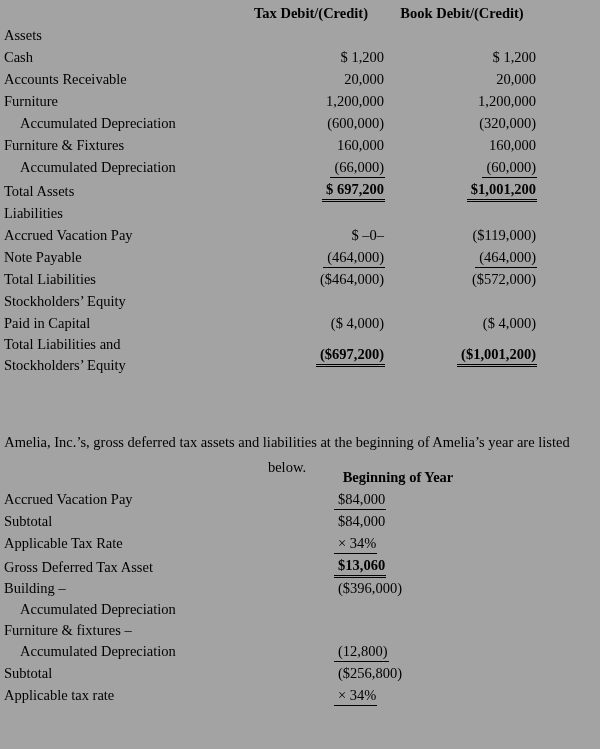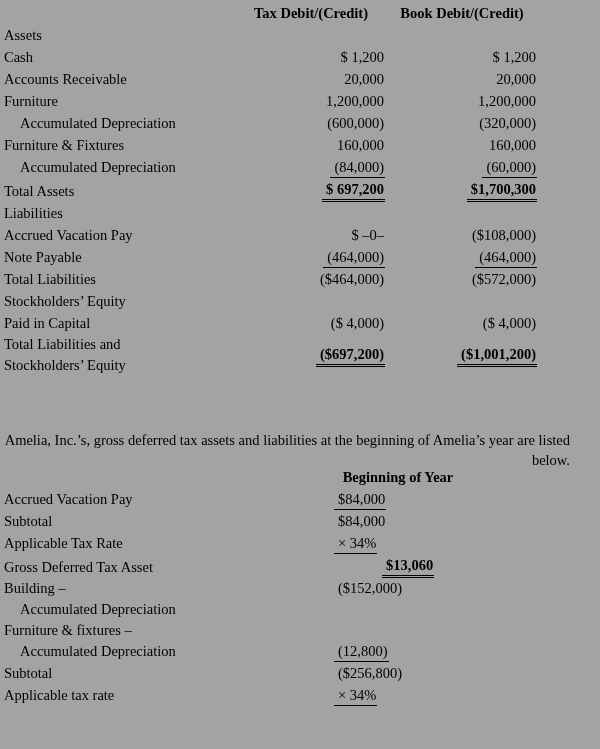--- a/index.html
+++ b/index.html
@@ -90,21 +90,20 @@
   
   .dbl {
     position: relative;
   }
   .dbl > .inner {
     display: inline-block;
     font-weight: bold;
     border-bottom: 3px double #000;
     padding: 0 1px 0 4px;
     line-height: 20px;
-    margin-left: 48px;
   }
 
   
   .plain > .inner {
     display: inline-block;
     padding: 0 1px 0 4px;
     line-height: 20px;
   }
 
   
@@ -115,22 +114,22 @@
   .spacer td { line-height: 13px; font-size: 1px; }
   .spacer-sm td { line-height: 8px; font-size: 1px; }
 
   
   #note {
     position: absolute;
     left: 4px;
     top: 415px;
     width: 566px;
     font-size: 14.5px;
-    line-height: 20px;
-    text-align: right;
+    line-height: 25px;
+    text-align: center;
   }
 </style>
 </head>
 <body>
 
 <div id="page">
 
   <table id="statement" class="fin-table">
     <colgroup>
       <col class="c-label">
@@ -175,46 +174,46 @@
       </tr>
 
       <tr>
         <td class="label">Furniture &amp; Fixtures</td>
         <td class="num plain"><span class="inner">160,000</span></td>
         <td class="num plain"><span class="inner">160,000</span></td>
       </tr>
 
       <tr>
         <td class="label indent">Accumulated Depreciation</td>
-        <td class="num ruled"><span class="inner">(84,000)</span></td>
+        <td class="num ruled"><span class="inner">(66,000)</span></td>
         <td class="num ruled"><span class="inner">(60,000)</span></td>
       </tr>
 
       <tr>
         <td class="label">Total Assets</td>
         <td class="num dbl"><span class="inner">$ 697,200</span></td>
-        <td class="num dbl"><span class="inner">$1,700,300</span></td>
+        <td class="num dbl"><span class="inner">$1,001,200</span></td>
       </tr>
 
       <tr class="spacer">
           <td></td>
           <td></td>
           <td></td>
         </tr>
 
       <tr>
         <td class="label section-head">Liabilities</td>
         <td></td>
           <td></td>
       </tr>
 
       <tr>
         <td class="label">Accrued Vacation Pay</td>
         <td class="num plain"><span class="inner">$ –0–</span></td>
-        <td class="num plain"><span class="inner">($108,000)</span></td>
+        <td class="num plain"><span class="inner">($119,000)</span></td>
       </tr>
 
       <tr>
         <td class="label">Note Payable</td>
         <td class="num ruled"><span class="inner">(464,000)</span></td>
         <td class="num ruled"><span class="inner">(464,000)</span></td>
       </tr>
 
       <tr>
         <td class="label">Total Liabilities</td>
@@ -282,21 +281,21 @@
         <td class="num dbl"><span class="inner">$13,060</span></td>
       </tr>
 
       <tr class="spacer">
           <td></td>
           <td></td>
         </tr>
 
       <tr class="tall">
         <td class="label two-line"><span>Building –</span><span class="l2 indent" style="padding-left:26px">Accumulated Depreciation</span></td>
-        <td class="num plain" style="vertical-align:top"><span class="inner">($152,000)</span></td>
+        <td class="num plain" style="vertical-align:top"><span class="inner">($396,000)</span></td>
       </tr>
 
       <tr class="tall">
         <td class="label two-line"><span>Furniture &amp; fixtures –</span><span class="l2 indent" style="padding-left:26px">Accumulated Depreciation</span></td>
         <td class="num ruled" style="vertical-align:bottom"><span class="inner">(12,800)</span></td>
       </tr>
 
       <tr>
         <td class="label">Subtotal</td>
         <td class="num plain"><span class="inner">($256,800)</span></td>

